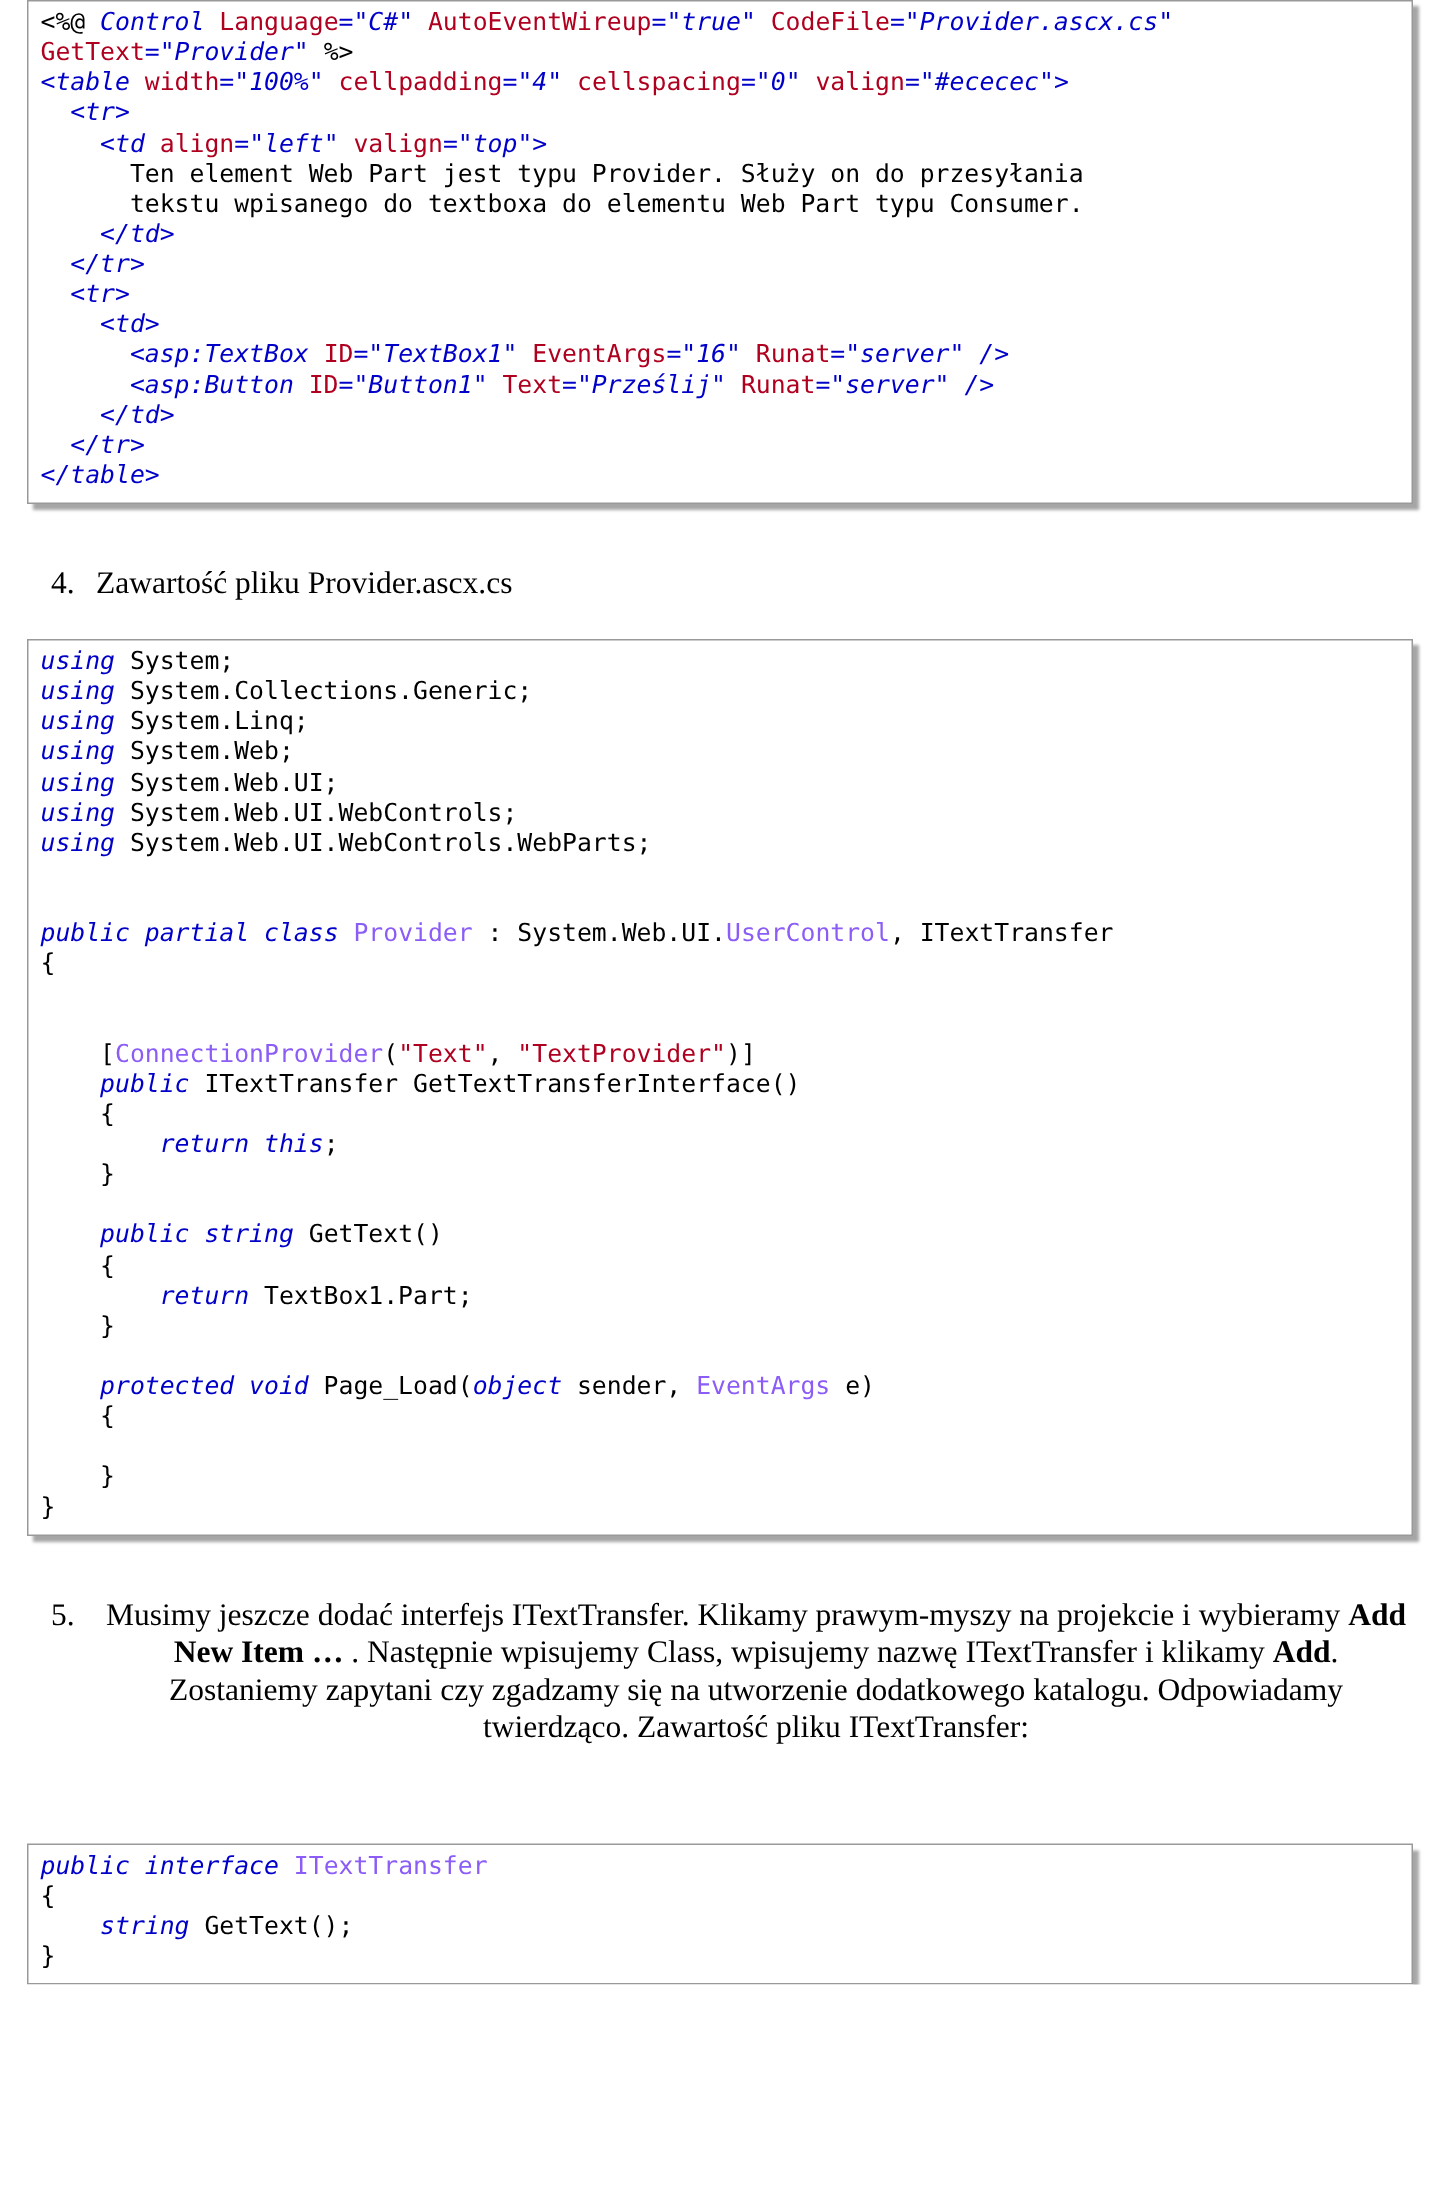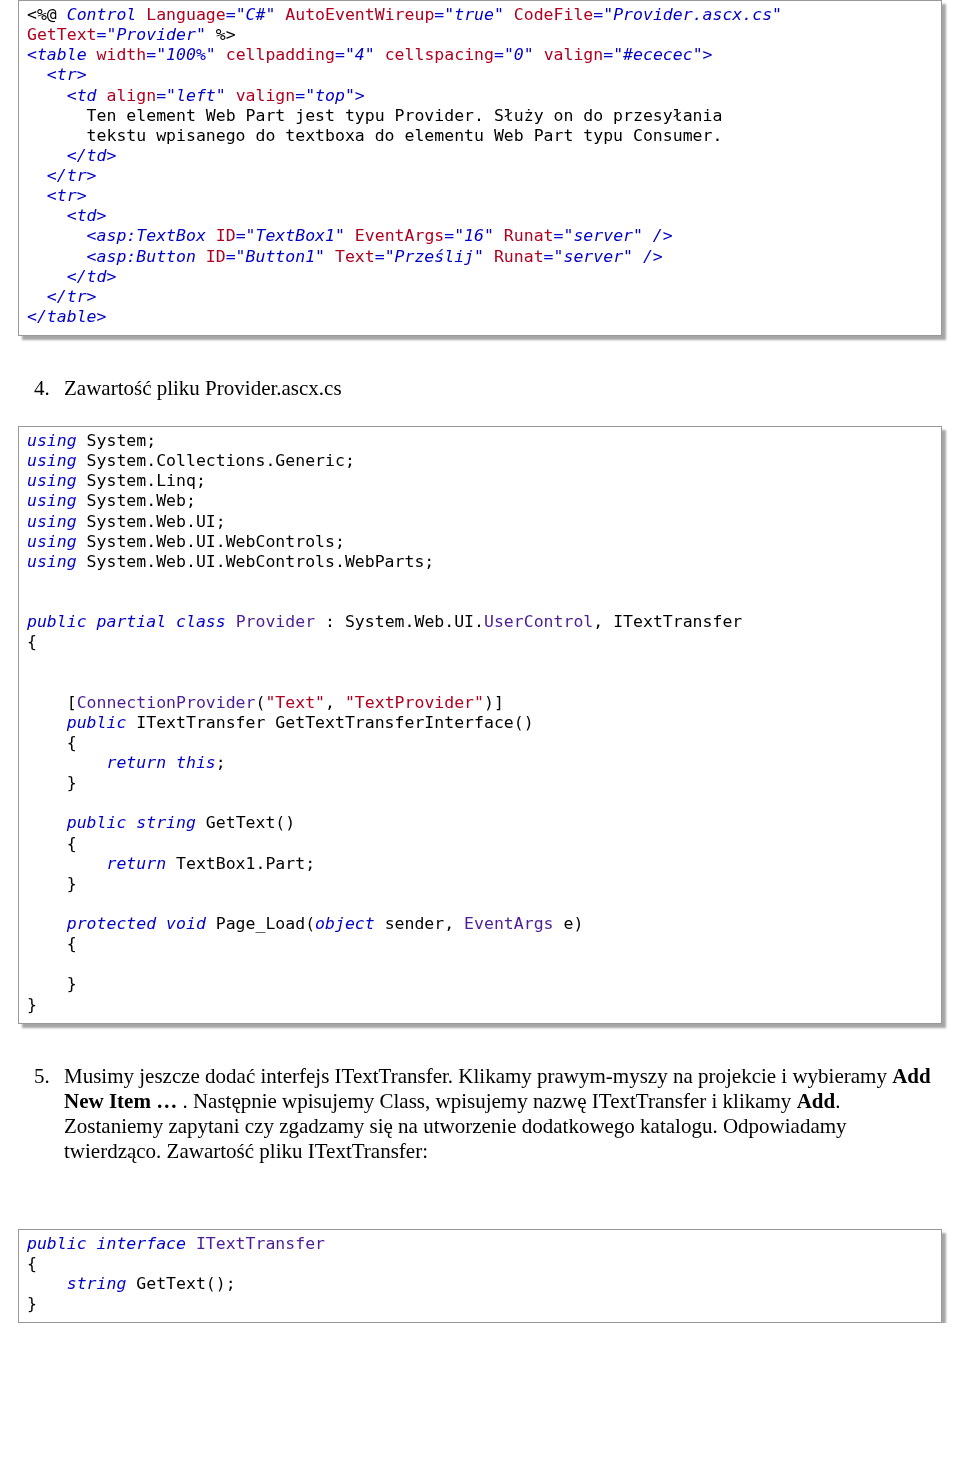--- a/index.html
+++ b/index.html
@@ -17,31 +17,32 @@
     margin: 0 18px 0 18px;
     padding: 4px 8px 8px 8px;
     font-family: Consolas, Menlo, "DejaVu Sans Mono", monospace;
     font-size: 16.5px;
     line-height: 1.22;
     white-space: pre;
     overflow: hidden;
   }
   .kw { color: #0000c8; font-style: italic; }       
   .str { color: #b00020; }      
-  .name { color: #4c1d95; }
+  .name { color: #8b5cf6; }
   .lit-item {
     margin: 40px 0 25px 34px;
     font-size: 21px;
     display: flex;
   }
   .lit-num {
     min-width: 30px;
   }
   .lit-text {
     max-width: 880px;
+    text-align: center;
   }
   b { font-weight: bold; }
 </style>
 </head>
 <body>
 
 <div class="codebox"><span><span>&lt;%@</span><span class="kw"> Control </span><span class="str">Language</span><span class="kw">="C#"</span><span class="str"> AutoEventWireup</span><span class="kw">="true"</span><span class="str"> CodeFile</span><span class="kw">="Provider.ascx.cs"</span></span>
 <span><span class="str">GetText</span><span class="kw">="Provider"</span><span> %&gt;</span></span>
 <span><span class="kw">&lt;table </span><span class="str">width</span><span class="kw">="100%"</span><span class="str"> cellpadding</span><span class="kw">="4"</span><span class="str"> cellspacing</span><span class="kw">="0"</span><span class="str"> valign</span><span class="kw">="#ececec"&gt;</span></span>
 <span class="kw">  &lt;tr&gt;</span>

